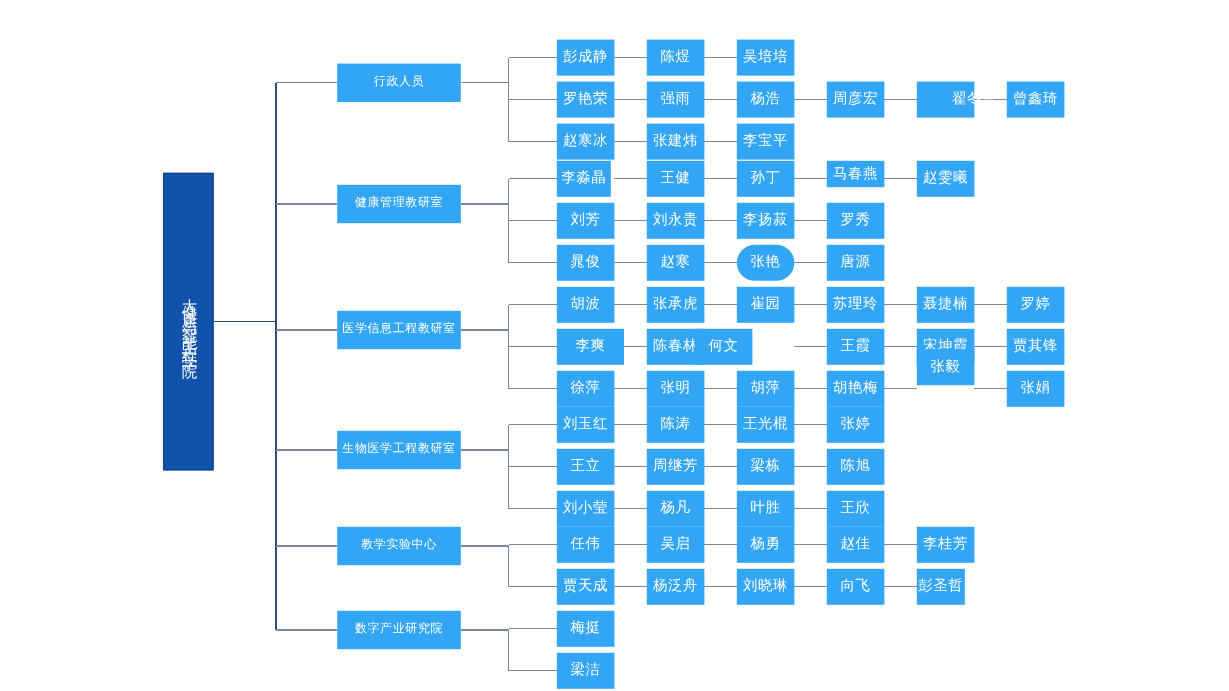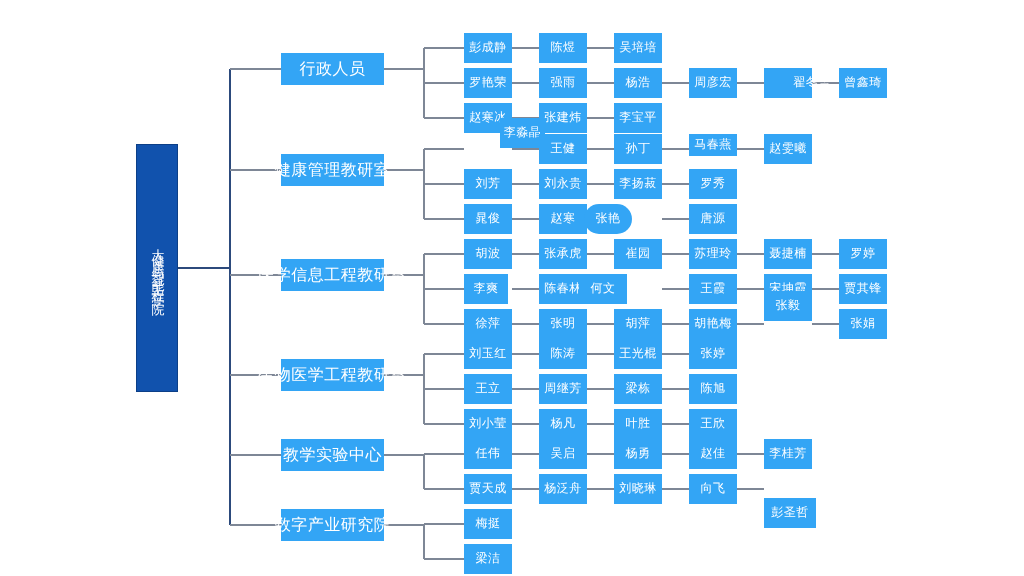--- a/index.html
+++ b/index.html
@@ -42,21 +42,21 @@
     background: #1152AD;
     border: 1px solid #0C3F87;
     writing-mode: vertical-rl;
     text-orientation: upright;
     letter-spacing: 6px;
     font-size: 13px;
     white-space: normal;
   }
   .node.dept {
     background: #33A5F5;
-    font-size: 16px;
+    font-size: 10px;
   }
   .node.person {
     background: #33A5F5;
     font-size: 12px;
   }
 </style>
 </head>
 <body>
 
 <div id="canvas">
@@ -158,41 +158,41 @@
       <div class="node person" style="left: 464px; top: 68px; width: 48px; height: 30px;">罗艳荣</div>
       <div class="node person" style="left: 539px; top: 68px; width: 48px; height: 30px;">强雨</div>
       <div class="node person" style="left: 614px; top: 68px; width: 48px; height: 30px;">杨浩</div>
       <div class="node person" style="left: 689px; top: 68px; width: 48px; height: 30px;">周彦宏</div>
       <div class="node person" style="left: 764px; top: 68px; width: 48px; height: 30px; padding-left: 48px;">翟冬雪</div>
       <div class="node person" style="left: 839px; top: 68px; width: 48px; height: 30px;">曾鑫琦</div>
       <div class="node person" style="left: 464px; top: 103px; width: 48px; height: 30px;">赵寒冰</div>
       <div class="node person" style="left: 539px; top: 103px; width: 48px; height: 30px;">张建炜</div>
       <div class="node person" style="left: 614px; top: 103px; width: 48px; height: 30px;">李宝平</div>
       <div class="node dept" style="left: 281px; top: 154px; width: 103px; height: 32px;">健康管理教研室</div>
-      <div class="node person" style="left: 464px; top: 118px; width: 45px; height: 30px; margin-left: 36px;">李淼晶</div>
+      <div class="node person" style="left: 464px; top: 134px; width: 45px; height: 30px;">李淼晶</div>
       <div class="node person" style="left: 539px; top: 134px; width: 48px; height: 30px;">王健</div>
       <div class="node person" style="left: 614px; top: 134px; width: 48px; height: 30px;">孙丁</div>
       <div class="node person" style="left: 689px; top: 134px; width: 48px; height: 22px;">马春燕</div>
       <div class="node person" style="left: 764px; top: 134px; width: 48px; height: 30px;">赵雯曦</div>
       <div class="node person" style="left: 464px; top: 169px; width: 48px; height: 30px;">刘芳</div>
       <div class="node person" style="left: 539px; top: 169px; width: 48px; height: 30px;">刘永贵</div>
       <div class="node person" style="left: 614px; top: 169px; width: 48px; height: 30px;">李扬菽</div>
       <div class="node person" style="left: 689px; top: 169px; width: 48px; height: 30px;">罗秀</div>
       <div class="node person" style="left: 464px; top: 204px; width: 48px; height: 30px;">晁俊</div>
       <div class="node person" style="left: 539px; top: 204px; width: 48px; height: 30px;">赵寒</div>
-      <div class="node person" style="left: 584px; top: 204px; width: 48px; height: 30px; border-radius: 15px;">张艳</div>
+      <div class="node person" style="left: 614px; top: 204px; width: 48px; height: 30px; border-radius: 15px;">张艳</div>
       <div class="node person" style="left: 689px; top: 204px; width: 48px; height: 30px;">唐源</div>
       <div class="node dept" style="left: 281px; top: 259px; width: 103px; height: 32px;">医学信息工程教研室</div>
       <div class="node person" style="left: 464px; top: 239px; width: 48px; height: 30px;">胡波</div>
       <div class="node person" style="left: 539px; top: 239px; width: 48px; height: 30px;">张承虎</div>
       <div class="node person" style="left: 614px; top: 239px; width: 48px; height: 30px;">崔园</div>
       <div class="node person" style="left: 689px; top: 239px; width: 48px; height: 30px;">苏理玲</div>
       <div class="node person" style="left: 764px; top: 239px; width: 48px; height: 30px;">聂捷楠</div>
       <div class="node person" style="left: 839px; top: 239px; width: 48px; height: 30px;">罗婷</div>
-      <div class="node person" style="left: 464px; top: 274px; width: 44px; height: 30px;">李爽</div>
+      <div class="node person" style="left: 464px; top: 274px; width: 56px; height: 30px;">李爽</div>
       <div class="node person" style="left: 539px; top: 274px; width: 48px; height: 30px;">陈春林</div>
       <div class="node person" style="left: 579px; top: 274px; width: 48px; height: 30px;">何文</div>
       <div class="node person" style="left: 689px; top: 274px; width: 48px; height: 30px;">王霞</div>
       <div class="node person" style="left: 764px; top: 274px; width: 48px; height: 30px;">宋坤霞</div>
       <div class="node person" style="left: 839px; top: 274px; width: 48px; height: 30px;">贾其锋</div>
       <div class="node person" style="left: 464px; top: 309px; width: 48px; height: 30px;">徐萍</div>
       <div class="node person" style="left: 539px; top: 309px; width: 48px; height: 30px;">张明</div>
       <div class="node person" style="left: 614px; top: 309px; width: 48px; height: 30px;">胡萍</div>
       <div class="node person" style="left: 689px; top: 309px; width: 48px; height: 30px;">胡艳梅</div>
       <div class="node person" style="left: 764px; top: 291px; width: 48px; height: 30px;">张毅</div>
@@ -213,18 +213,18 @@
       <div class="node dept" style="left: 281px; top: 439px; width: 103px; height: 32px;">教学实验中心</div>
       <div class="node person" style="left: 464px; top: 439px; width: 48px; height: 30px;">任伟</div>
       <div class="node person" style="left: 539px; top: 439px; width: 48px; height: 30px;">吴启</div>
       <div class="node person" style="left: 614px; top: 439px; width: 48px; height: 30px;">杨勇</div>
       <div class="node person" style="left: 689px; top: 439px; width: 48px; height: 30px;">赵佳</div>
       <div class="node person" style="left: 764px; top: 439px; width: 48px; height: 30px;">李桂芳</div>
       <div class="node person" style="left: 464px; top: 474px; width: 48px; height: 30px;">贾天成</div>
       <div class="node person" style="left: 539px; top: 474px; width: 48px; height: 30px;">杨泛舟</div>
       <div class="node person" style="left: 614px; top: 474px; width: 48px; height: 30px;">刘晓琳</div>
       <div class="node person" style="left: 689px; top: 474px; width: 48px; height: 30px;">向飞</div>
-      <div class="node person" style="left: 764px; top: 474px; width: 52px; height: 30px; margin-top: 24px;">彭圣哲</div>
+      <div class="node person" style="left: 764px; top: 474px; width: 40px; height: 30px;">彭圣哲</div>
       <div class="node dept" style="left: 281px; top: 509px; width: 103px; height: 32px;">数字产业研究院</div>
       <div class="node person" style="left: 464px; top: 509px; width: 48px; height: 30px;">梅挺</div>
       <div class="node person" style="left: 464px; top: 544px; width: 48px; height: 30px;">梁洁</div>
     </div>
 </div>
 
 </body></html>

